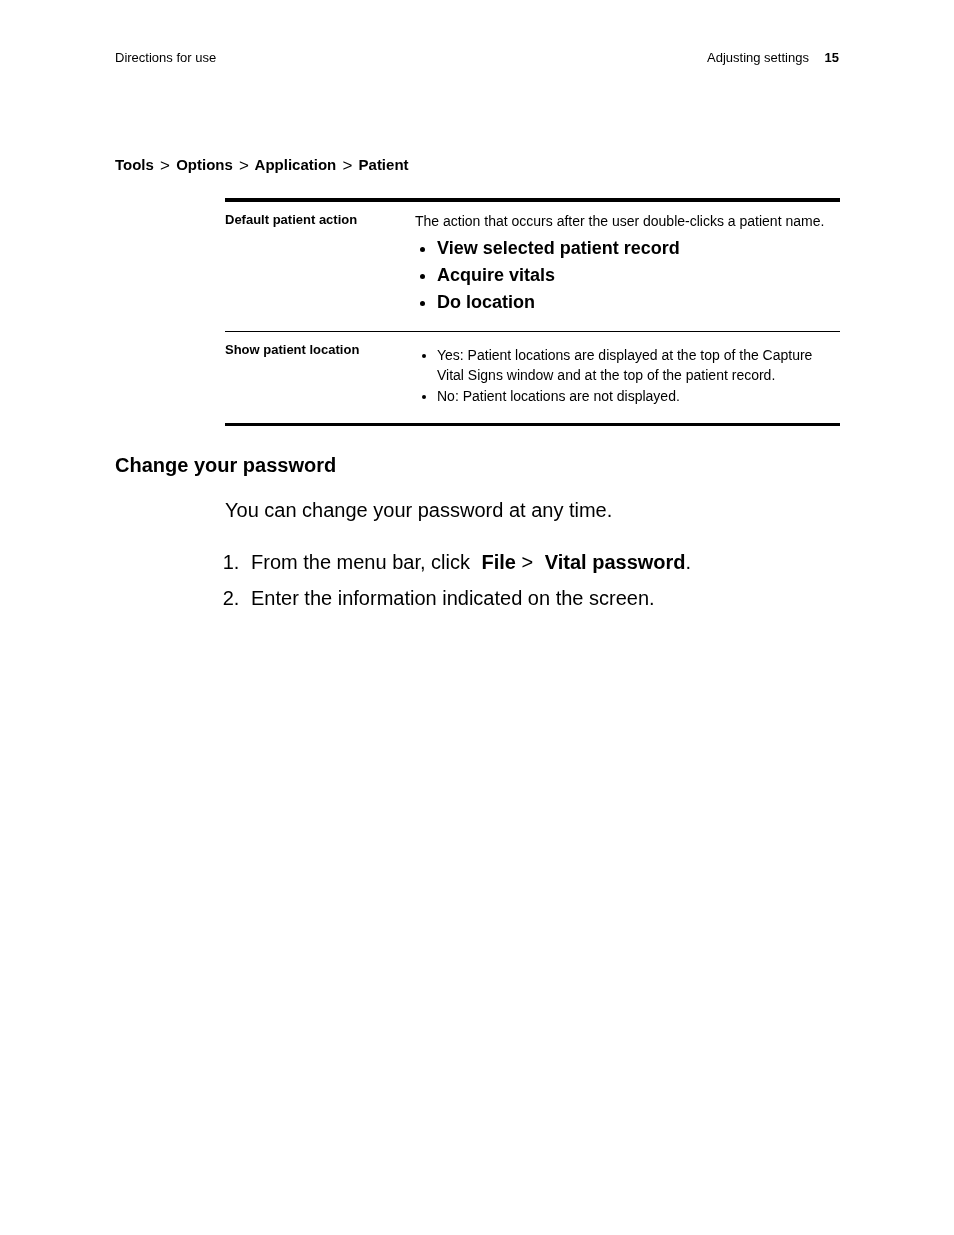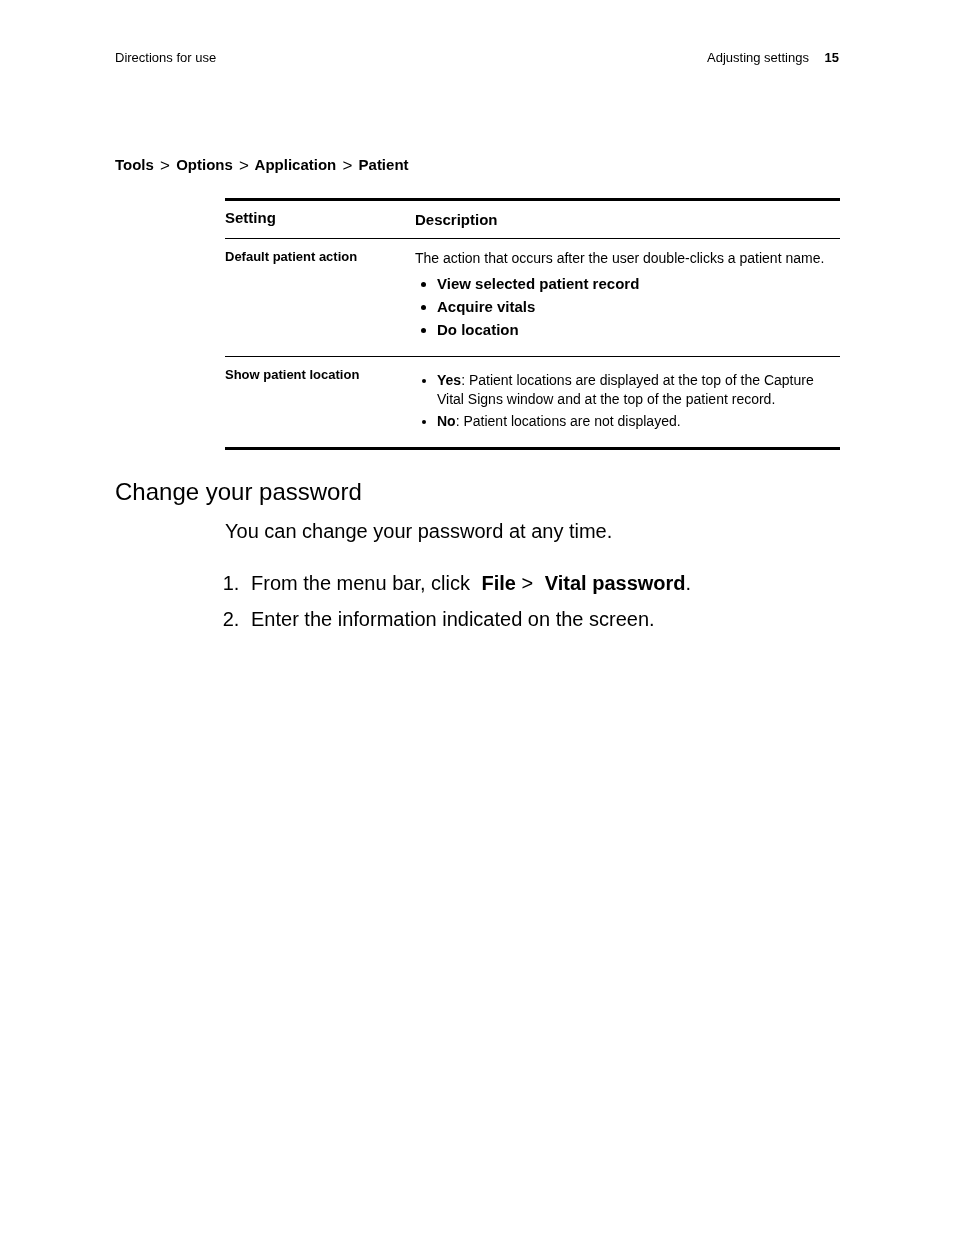--- a/index.html
+++ b/index.html
@@ -77,30 +77,30 @@
   }
   ul.bullets {
     margin: 4px 0 6px 0;
     padding-left: 22px;
   }
   ul.bullets li {
     margin: 2px 0;
   }
   ul.bullets.bold li {
     font-weight: bold;
-    font-size: 15px;
+    font-size: 18px;
   }
   ul.bullets li .lead {
-    font-weight: bold;
+    font-weight: normal;
     text-align: center;
   }
   h1.section-title {
-    font-size: 24px;
-    font-weight: normal;
-    margin: 28px 0 10px 0;
+    font-size: 20px;
+    font-weight: bold;
+    margin: 28px 0 18px 0;
   }
   .body-text {
     margin-left: 110px;
     font-size: 20px;
     line-height: 1.5;
   }
   .body-text p {
     margin: 0 0 22px 0;
   }
   ol.steps {
@@ -131,24 +131,20 @@
     <span class="sep">&gt;</span>
     <span>Options</span>
     <span class="sep">&gt;</span>
     <span>Application</span>
     <span class="sep">&gt;</span>
     <span>Patient</span>
   </div>
 
   <div class="settings-table">
     <div class="hr-thick"></div>
-    <div class="row head">
-      <div class="cell-label">Setting</div>
-      <div class="cell-desc">Description</div>
-    </div>
     <div class="hr-thin"></div>
 
     <div class="row">
       <div class="cell-label">Default patient action</div>
       <div class="cell-desc">
         <span>The action that occurs after the user double-clicks a patient name.</span>
         <ul class="bullets bold">
           <li>View selected patient record</li>
           <li>Acquire vitals</li>
           <li>Do location</li>

